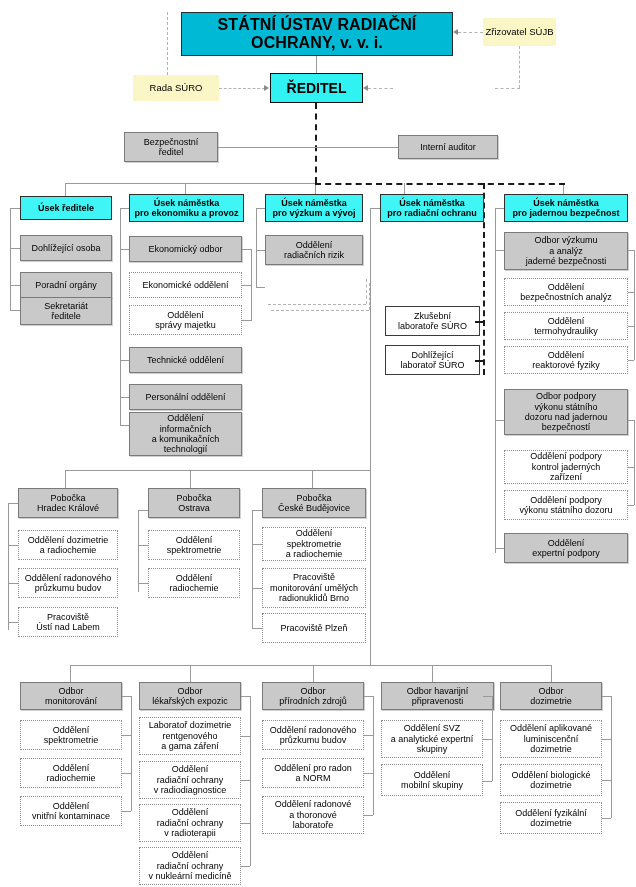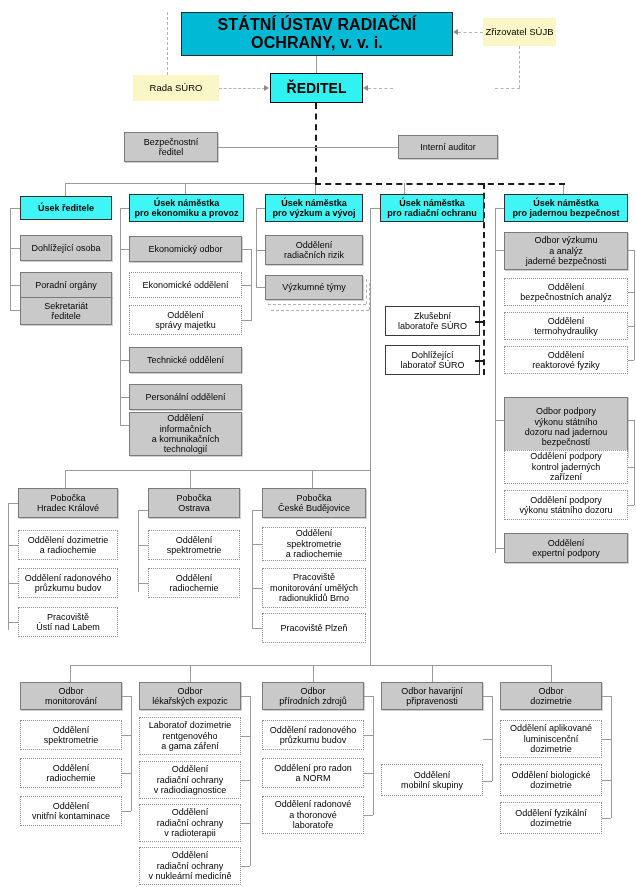--- a/index.html
+++ b/index.html
@@ -196,21 +196,20 @@
 technologií</div>
   <div class="ln h" style="left:120px; top:425px; width:9px;"></div>
 
   <div class="ln v" style="left:256px; top:208px; height:79px;"></div>
   <div class="ln h" style="left:256px; top:208px; width:9px;"></div>
 
   <div class="box b-grey" style="left:265px; top:235px; width:98px; height:30px;">Oddělení
 radiačních rizik</div>
   <div class="ln h" style="left:256px; top:250px; width:9px;"></div>
 
-  <div class="box b-grey" style="left:265px; top:275px; width:98px; height:25px;">Výzkumné týmy</div>
   <div class="ln h" style="left:256px; top:287px; width:9px;"></div>
 
   <div class="dln h" style="left:268px; top:304px; width:98px;"></div>
   <div class="dln v" style="left:366px; top:279px; height:25px;"></div>
   <div class="dln h" style="left:271px; top:310px; width:98px;"></div>
   <div class="dln v" style="left:369px; top:283px; height:27px;"></div>
 
   <div class="ln v" style="left:370px; top:208px; height:457px;"></div>
   <div class="ln h" style="left:370px; top:208px; width:10px;"></div>
 
@@ -236,21 +235,21 @@
 termohydrauliky</div>
   <div class="box b-dot" style="left:504px; top:346px; width:124px; height:28px;">Oddělení
 reaktorové fyziky</div>
 
   <div class="ln h" style="left:628px; top:250px; width:6px;"></div>
   <div class="ln v" style="left:634px; top:250px; height:110px;"></div>
   <div class="ln h" style="left:628px; top:292px; width:6px;"></div>
   <div class="ln h" style="left:628px; top:326px; width:6px;"></div>
   <div class="ln h" style="left:628px; top:360px; width:6px;"></div>
 
-  <div class="box b-grey" style="left:504px; top:397px; width:124px; height:60px;">Odbor podpory
+  <div class="box b-grey" style="left:504px; top:389px; width:124px; height:46px;">Odbor podpory
 výkonu státního
 dozoru nad jadernou
 bezpečností</div>
   <div class="ln h" style="left:495px; top:420px; width:9px;"></div>
 
   <div class="box b-dot" style="left:504px; top:450px; width:124px; height:34px;">Oddělení podpory
 kontrol jaderných
 zařízení</div>
   <div class="box b-dot" style="left:504px; top:490px; width:124px; height:30px;">Oddělení podpory
 výkonu státního dozoru</div>
@@ -368,22 +367,25 @@
 a NORM</div>
   <div class="box b-dot" style="left:262px; top:796px; width:102px; height:38px;">Oddělení radonové
 a thoronové
 laboratoře</div>
   <div class="ln h" style="left:364px; top:696px; width:9px;"></div>
   <div class="ln v" style="left:373px; top:696px; height:119px;"></div>
   <div class="ln h" style="left:364px; top:735px; width:9px;"></div>
   <div class="ln h" style="left:364px; top:773px; width:9px;"></div>
   <div class="ln h" style="left:364px; top:815px; width:9px;"></div>
 
-  <div class="box b-grey" style="left:381px; top:682px; width:102px; height:28px;">Odbor havarijní
+  <div class="box b-grey" style="left:381px; top:682px; width:113px; height:28px;">Odbor havarijní
 připravenosti</div>
+  <div class="box b-dot" style="left:381px; top:720px; width:102px; height:38px;">Oddělení SVZ
+a analytické expertní
+skupiny</div>
   <div class="box b-dot" style="left:381px; top:764px; width:102px; height:32px;">Oddělení
 mobilní skupiny</div>
   <div class="ln h" style="left:483px; top:696px; width:9px;"></div>
   <div class="ln v" style="left:492px; top:696px; height:85px;"></div>
   <div class="ln h" style="left:483px; top:739px; width:9px;"></div>
   <div class="ln h" style="left:483px; top:781px; width:9px;"></div>
 
   <div class="box b-grey" style="left:500px; top:682px; width:102px; height:28px;">Odbor
 dozimetrie</div>
   <div class="box b-dot" style="left:500px; top:720px; width:102px; height:38px;">Oddělení aplikované

